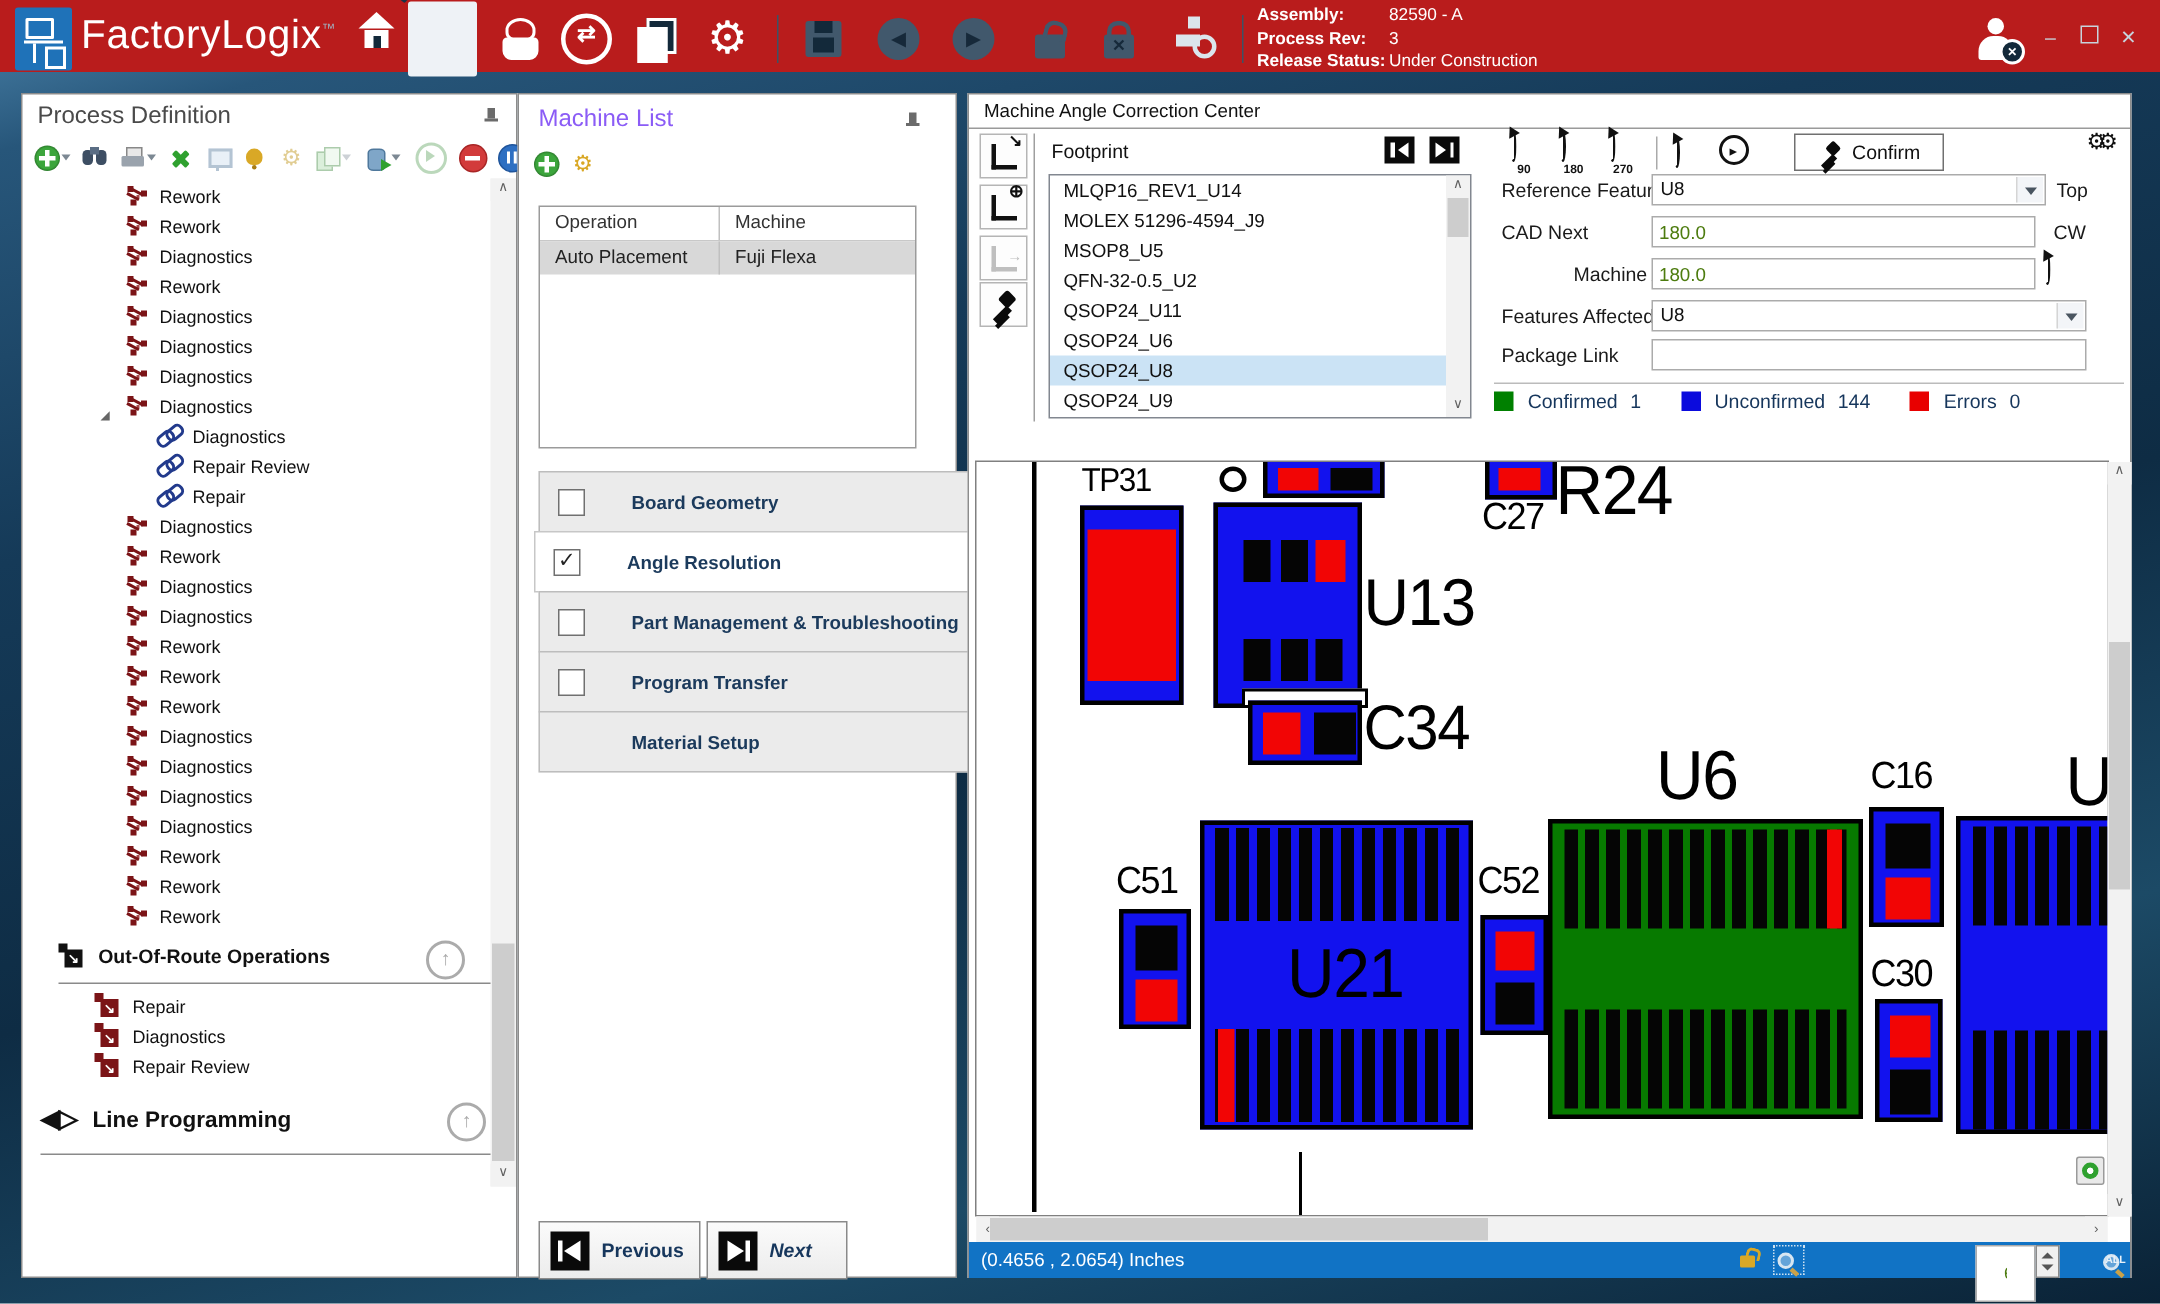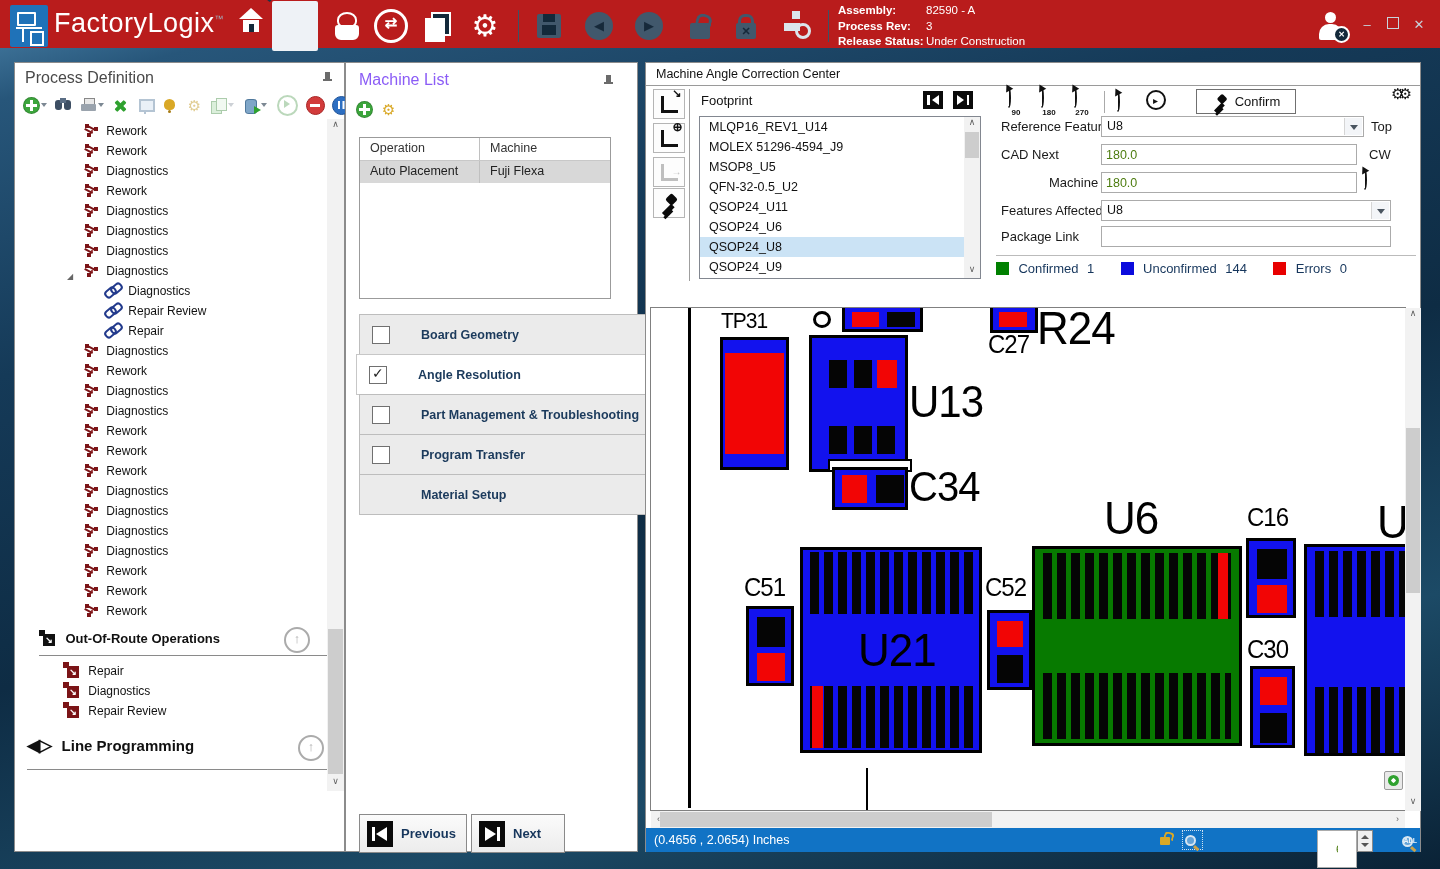--- a/index.html
+++ b/index.html
@@ -526,21 +526,21 @@
       <div class="step nocheck" style="position:relative;margin-bottom:0;">
         <span class="cb"></span>
         <span class="slabel">Material Setup</span>
       </div>
     </div>
 
   <div class="navbtn" style="left:13px;top:751px;width:106px;">
     <span class="blk prev"></span>
     <span>Previous</span>
   </div>
-  <div class="navbtn" style="left:125px;top:751px;width:92px;">
+  <div class="navbtn" style="left:125px;top:751px;width:92px;font-style:italic;">
     <span class="blk next"></span>
     <span>Next</span>
   </div>
 </div>
 
 <div class="panel" style="left:645px;top:62px;width:776px;height:790px;">
   <div class="cc-header">Machine Angle Correction Center</div>
 
   <div class="sqbtn" style="left:7px;top:26px;">
       <span class="icL"></span>

